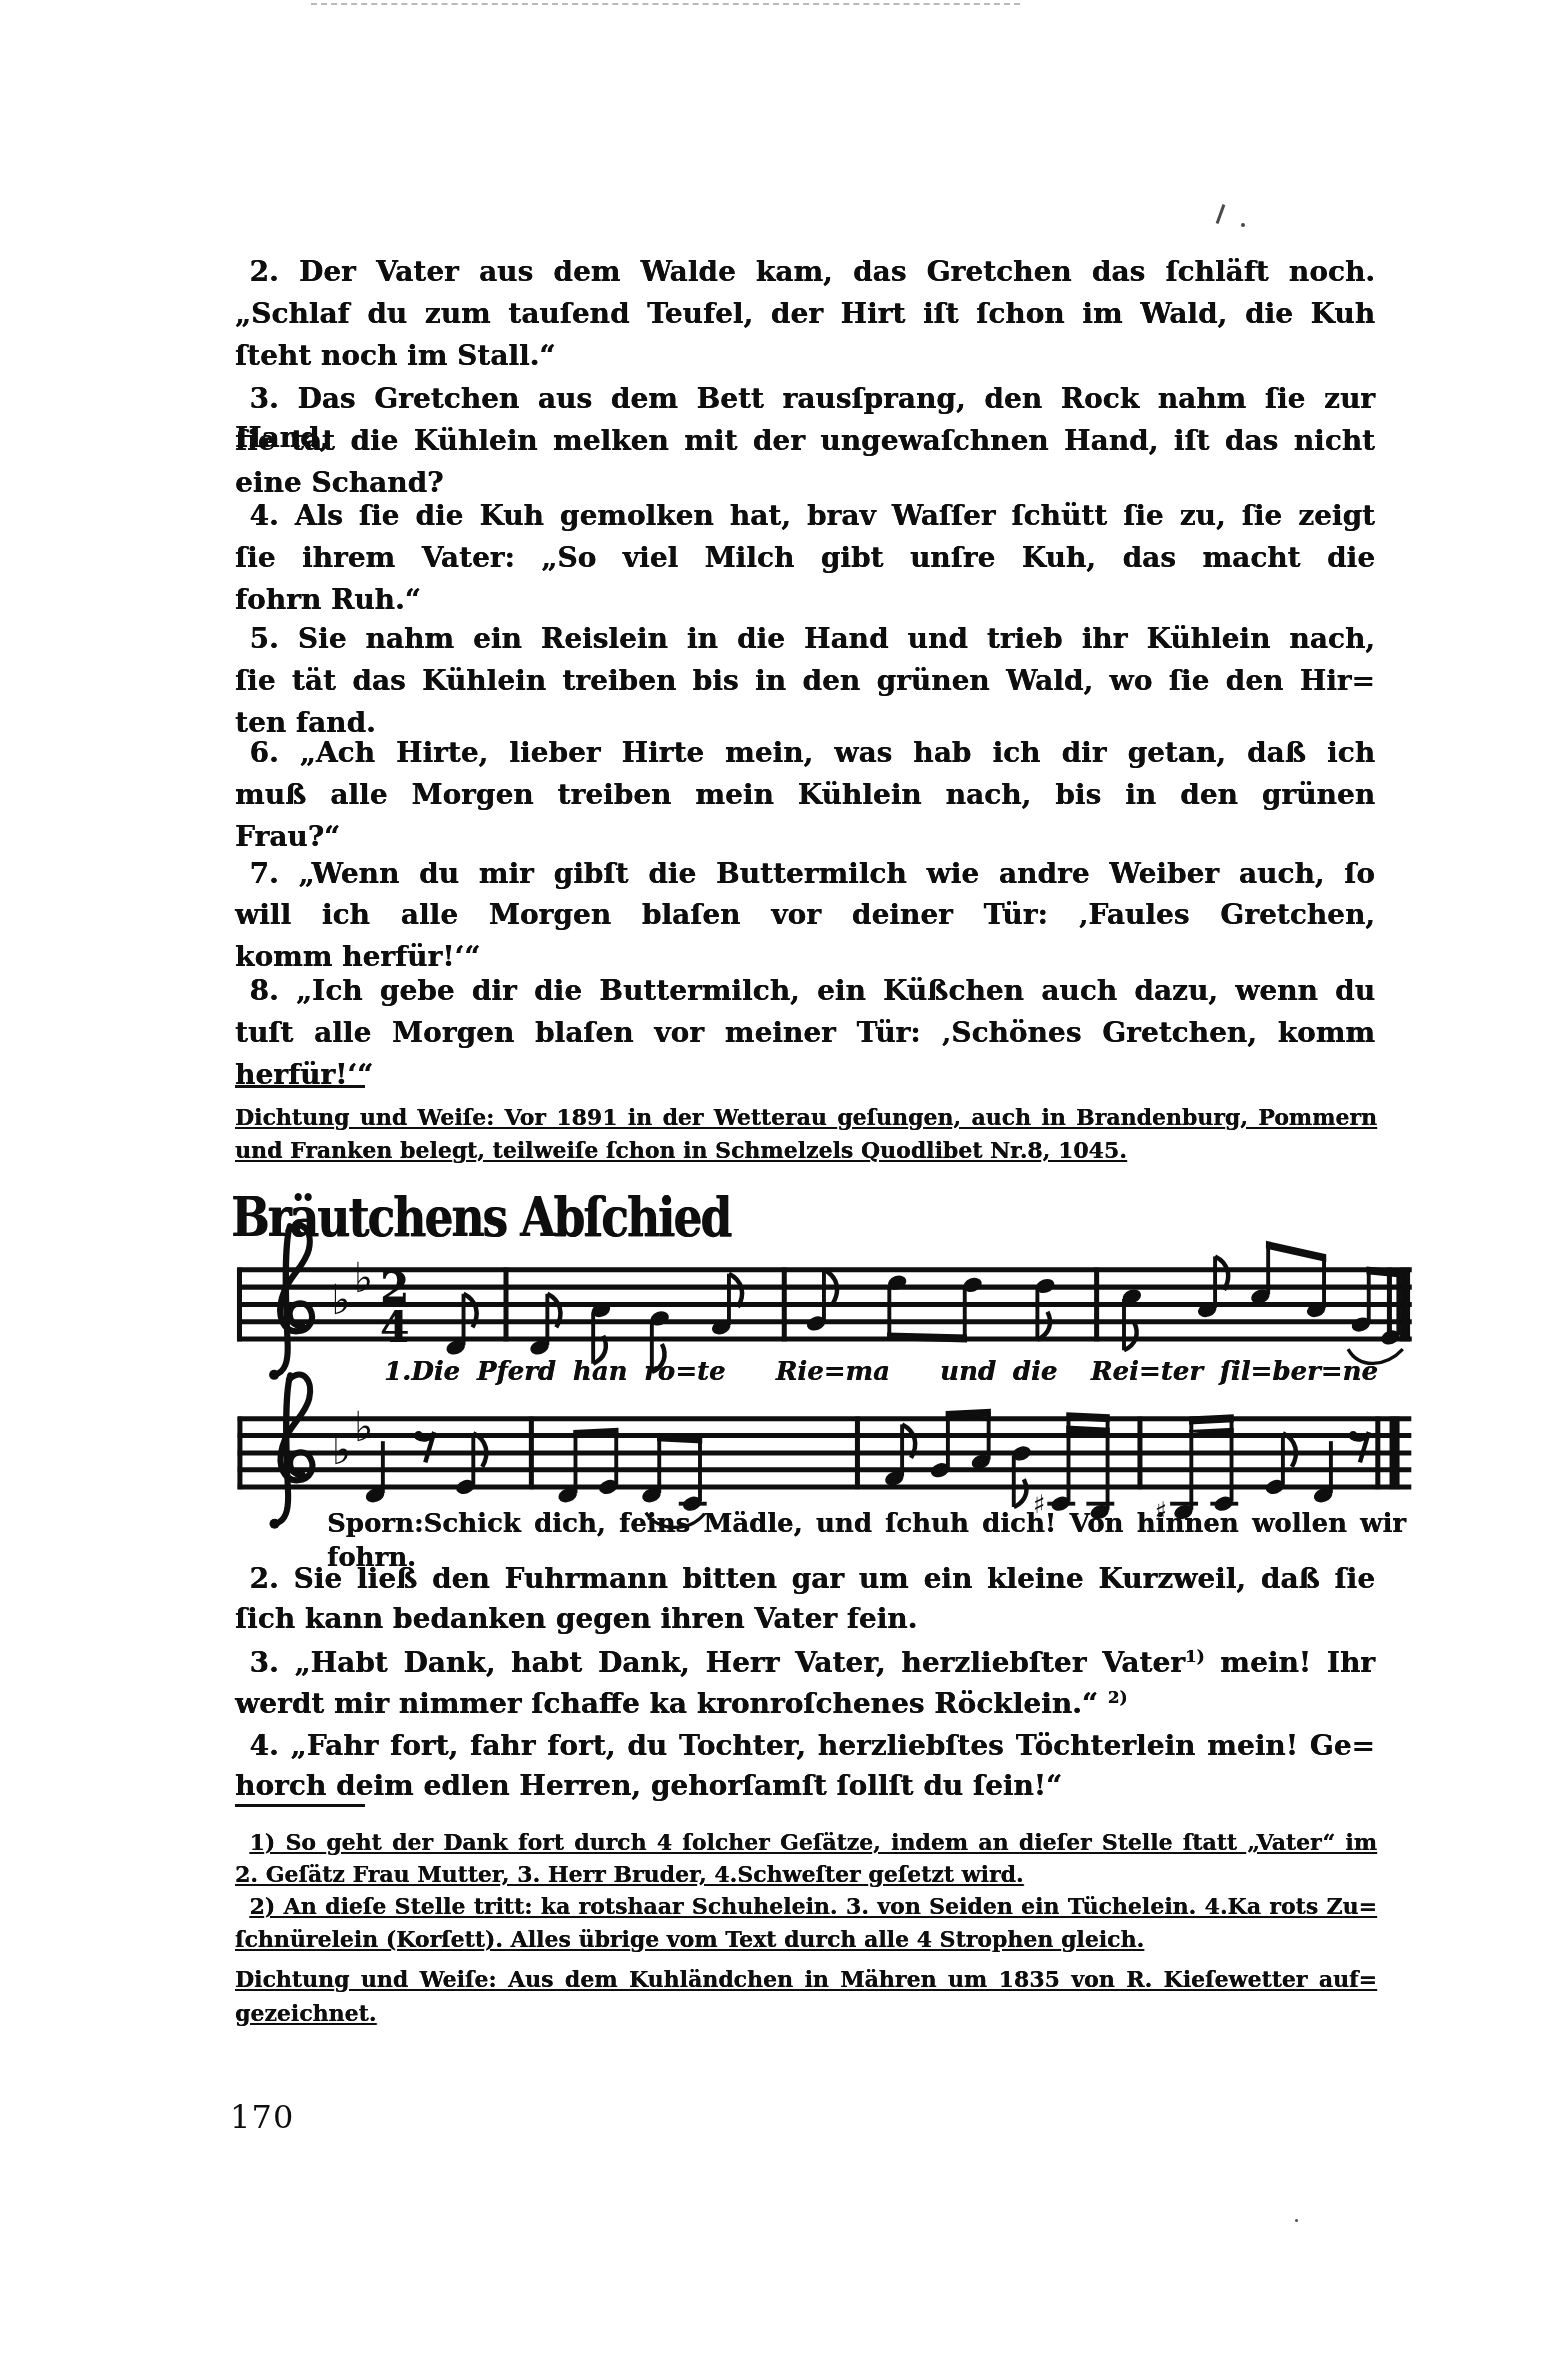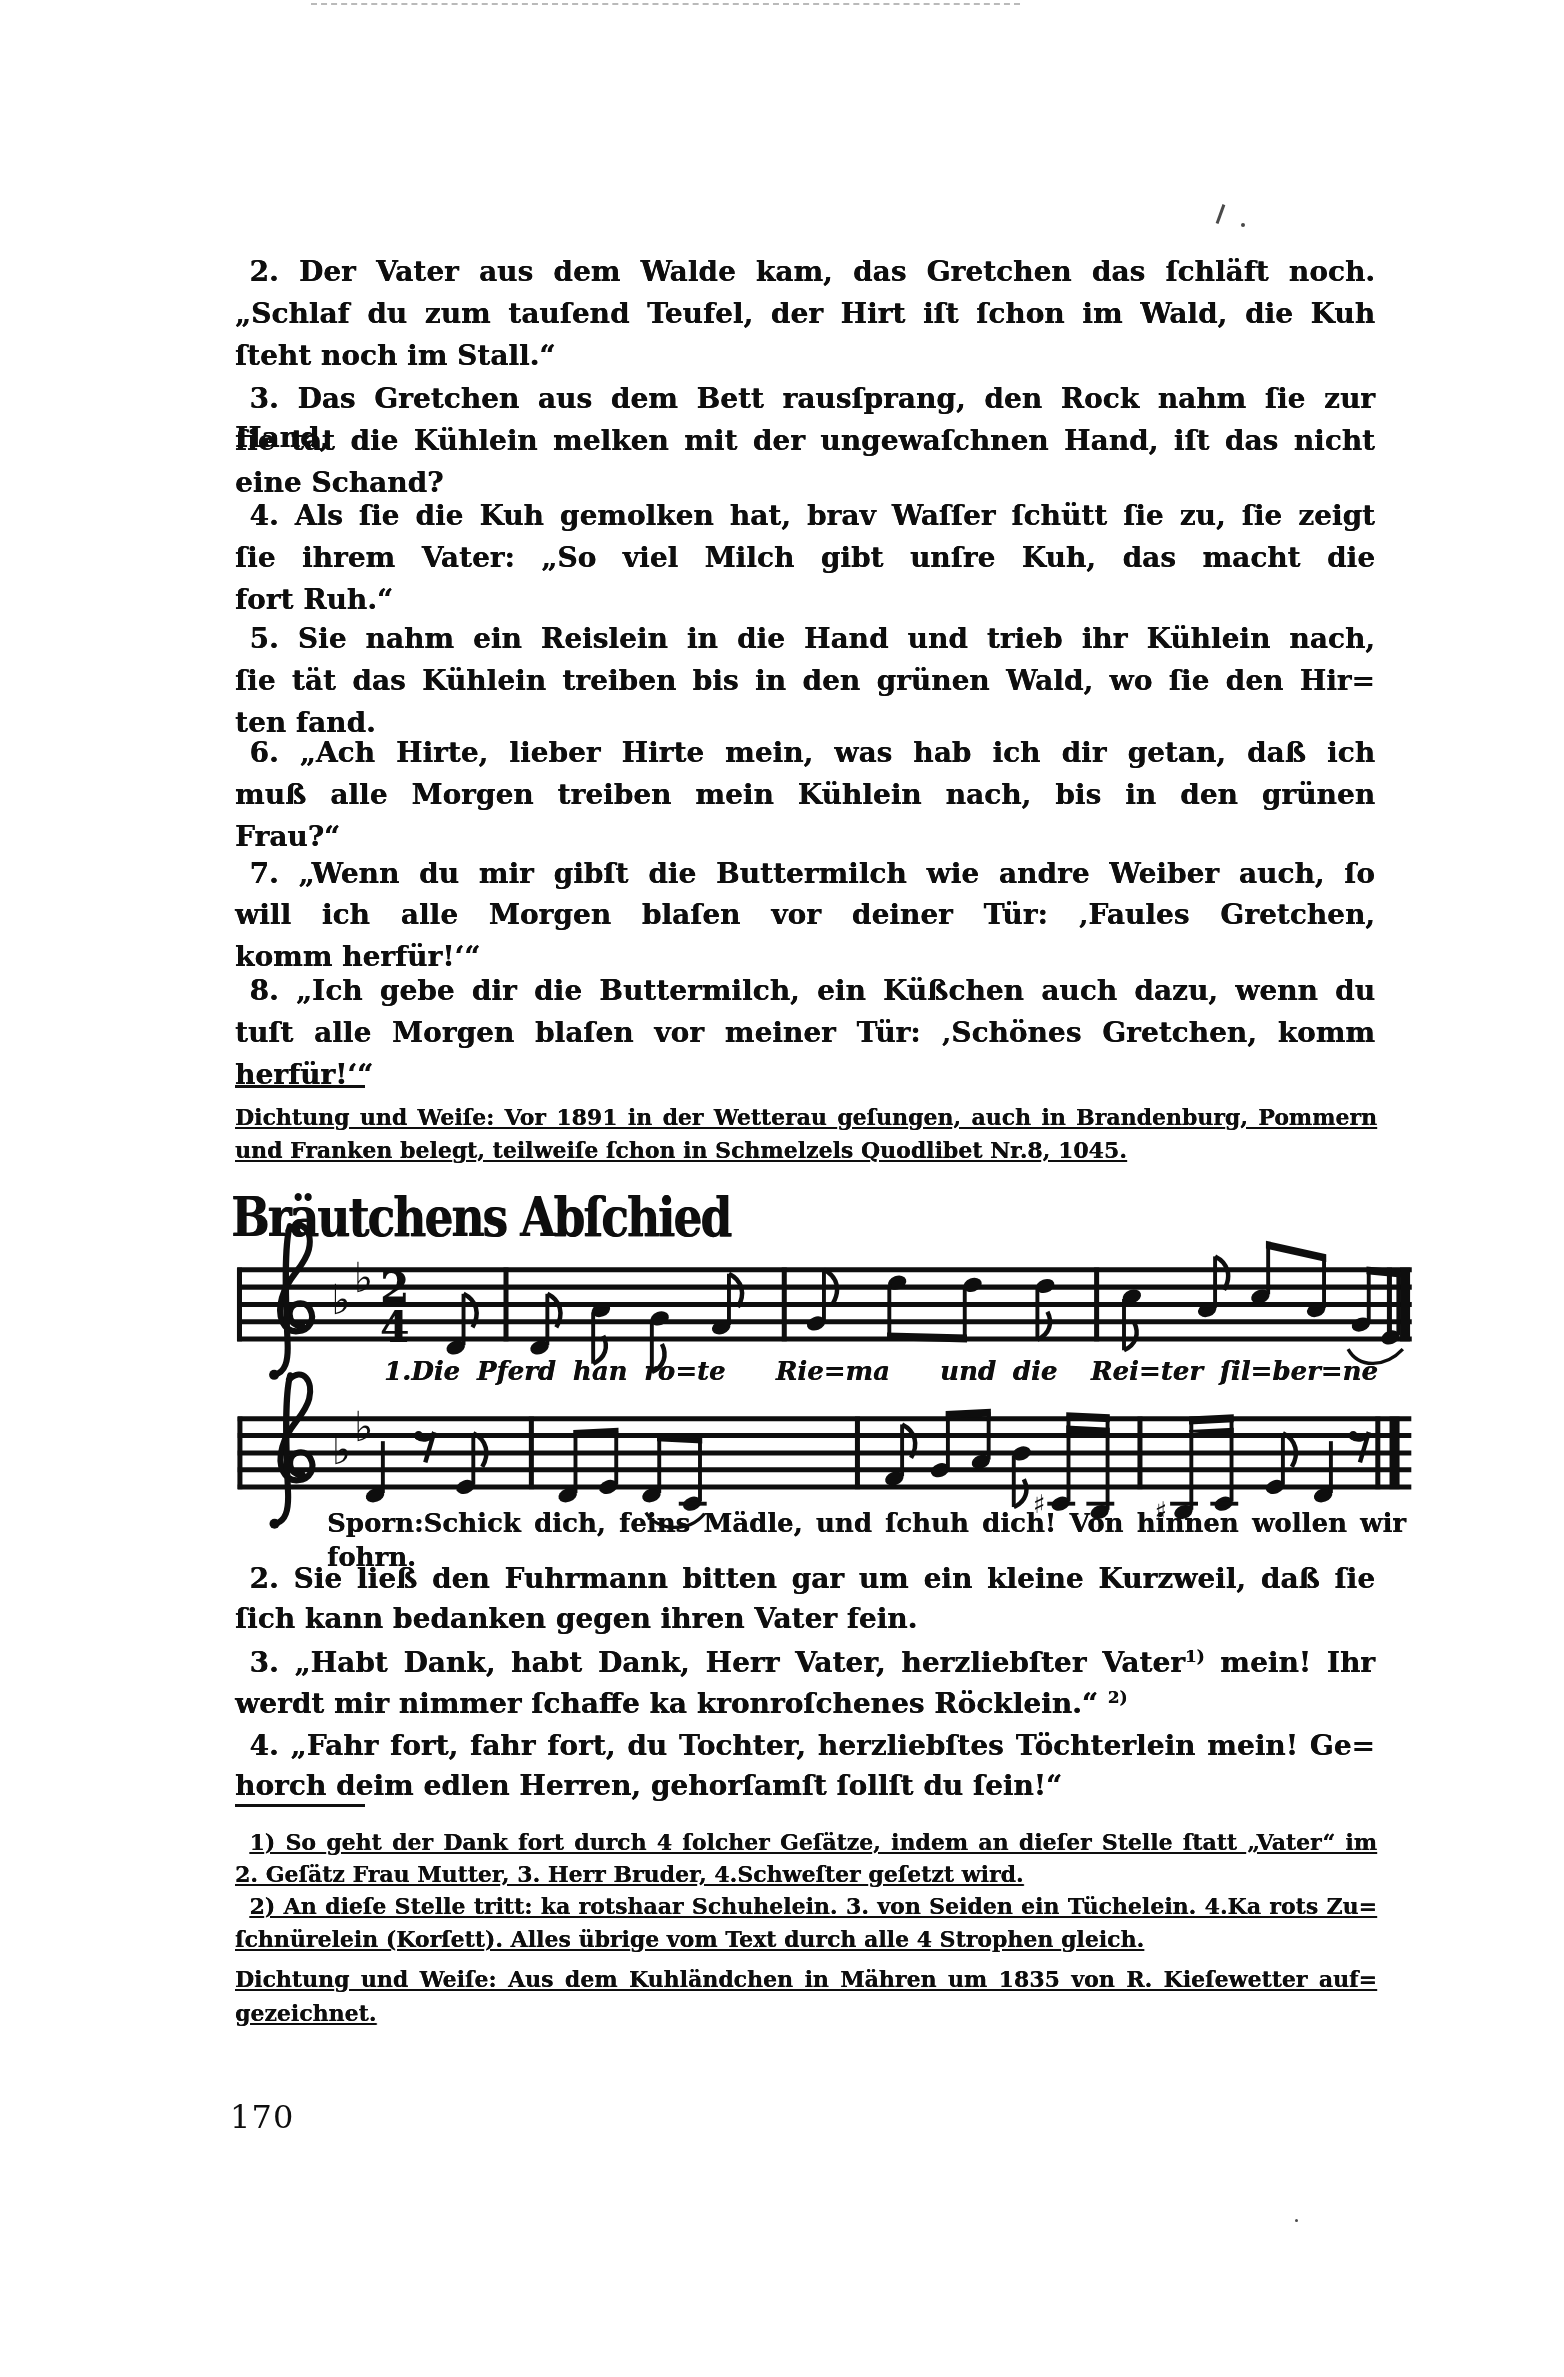--- a/index.html
+++ b/index.html
@@ -50,21 +50,21 @@
 <div class="line full ind" style="top:252px">2. Der Vater aus dem Walde kam, das Gretchen das ſchläft noch.</div>
 <div class="line full" style="top:294px">„Schlaf du zum tauſend Teufel, der Hirt iſt ſchon im Wald, die Kuh</div>
 <div class="line" style="top:336px">ſteht noch im Stall.“</div>
 
 <div class="line full ind" style="top:379px">3. Das Gretchen aus dem Bett rausſprang, den Rock nahm ſie zur Hand,</div>
 <div class="line full" style="top:421px">ſie tat die Kühlein melken mit der ungewaſchnen Hand, iſt das nicht</div>
 <div class="line" style="top:463px">eine Schand?</div>
 
 <div class="line full ind" style="top:496px">4. Als ſie die Kuh gemolken hat, brav Waſſer ſchütt ſie zu, ſie zeigt</div>
 <div class="line full" style="top:538px">ſie ihrem Vater: „So viel Milch gibt unſre Kuh, das macht die</div>
-<div class="line" style="top:580px">fort Ruh.“</div>
+<div class="line" style="top:580px">fohrn Ruh.“</div>
 
 <div class="line full ind" style="top:619px">5. Sie nahm ein Reislein in die Hand und trieb ihr Kühlein nach,</div>
 <div class="line full" style="top:661px">ſie tät das Kühlein treiben bis in den grünen Wald, wo ſie den Hir=</div>
 <div class="line" style="top:703px">ten fand.</div>
 
 <div class="line full ind" style="top:733px">6. „Ach Hirte, lieber Hirte mein, was hab ich dir getan, daß ich</div>
 <div class="line full" style="top:775px">muß alle Morgen treiben mein Kühlein nach, bis in den grünen</div>
 <div class="line" style="top:817px">Frau?“</div>
 
 <div class="line full ind" style="top:854px">7. „Wenn du mir gibſt die Buttermilch wie andre Weiber auch, ſo</div>

